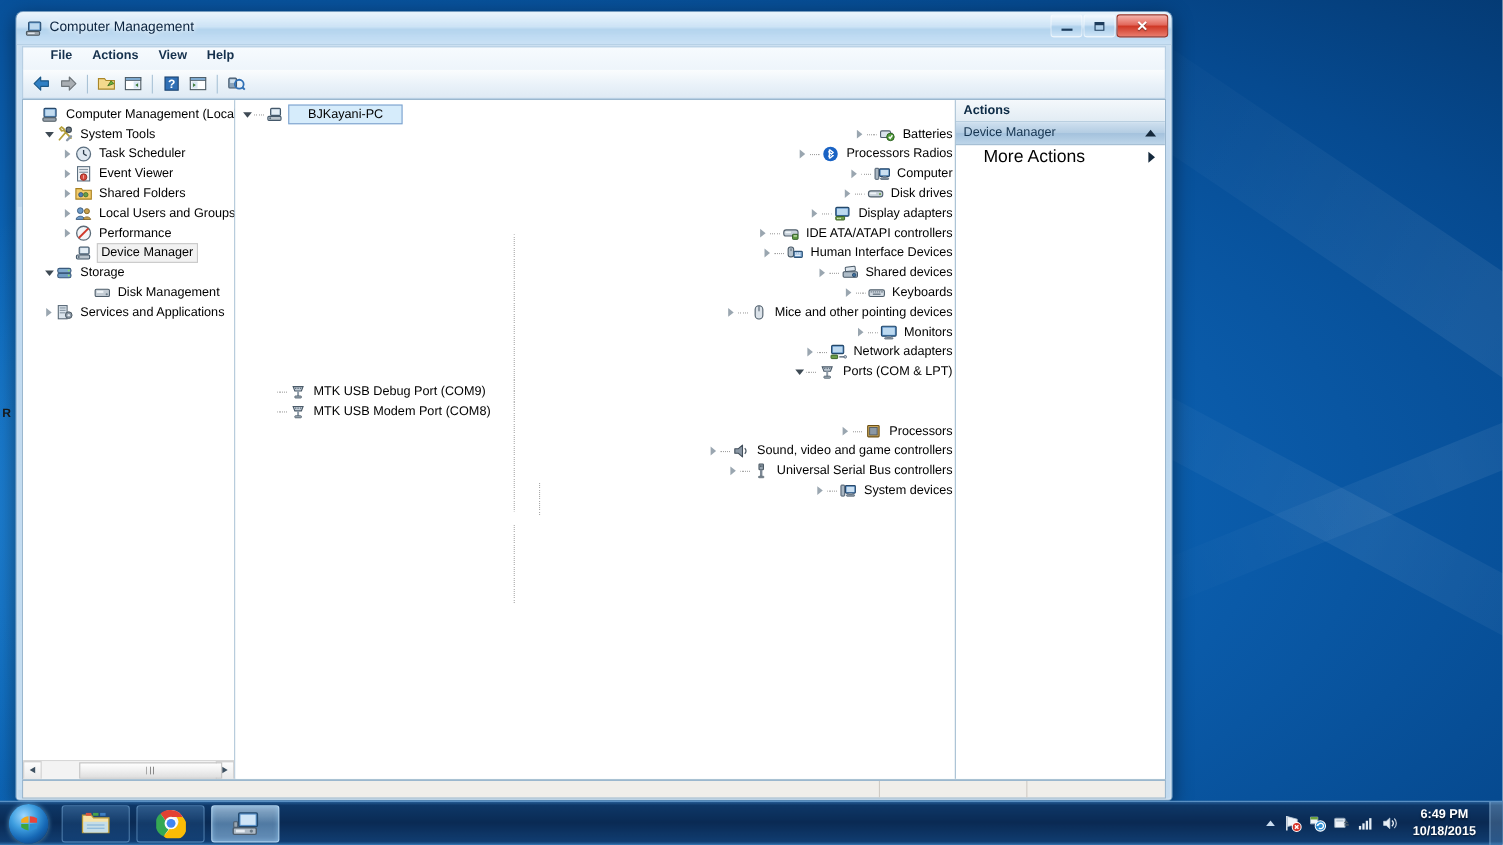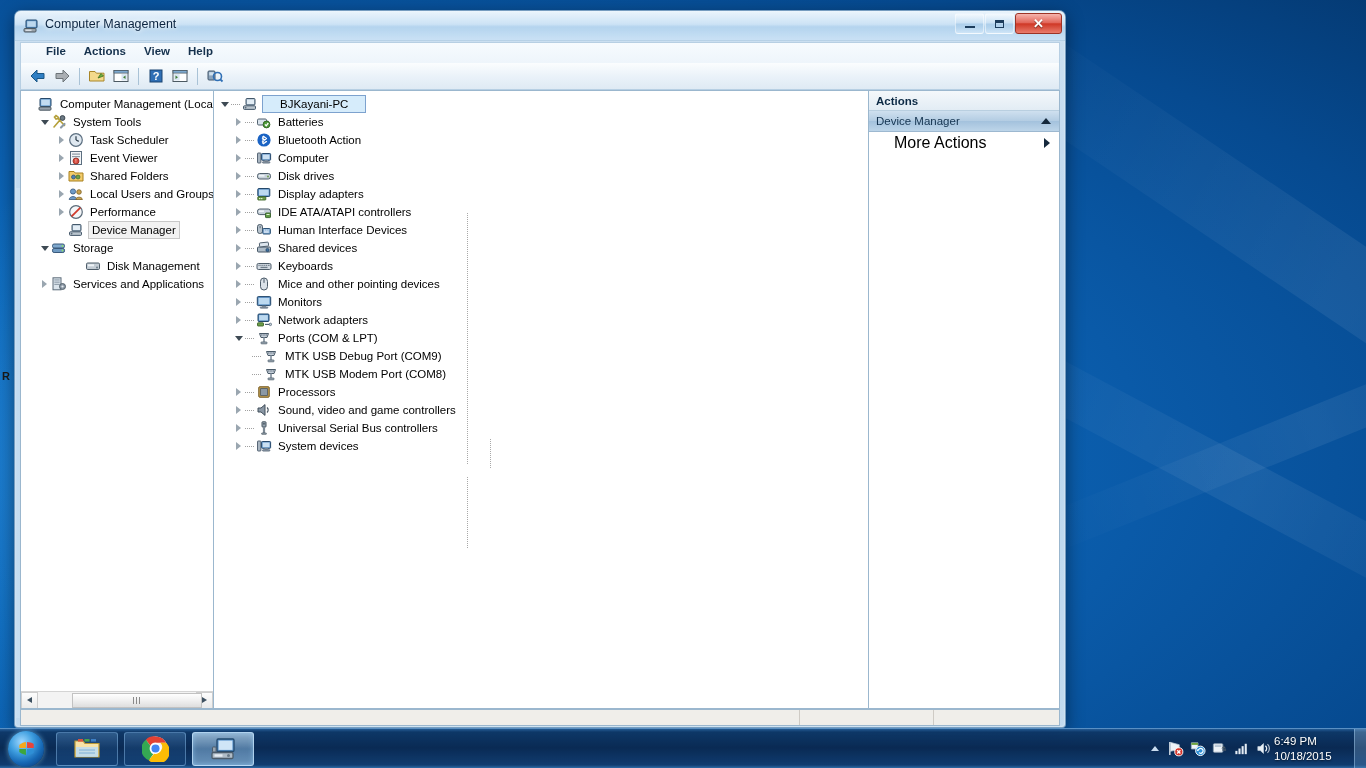--- a/index.html
+++ b/index.html
@@ -222,21 +222,21 @@
     position: relative;
     overflow: hidden;
     padding: 4px 0 0 4px;
   }
   .dnode {
     display: flex; align-items: center;
     height: 18px; white-space: nowrap;
     font-size: 11.5px; color: #000;
     cursor: default;
   }
-  .dnode.lvl1 { padding-left: 14px; }
+  .dnode.lvl1 { padding-left: 14px; justify-content: flex-end; }
   .dnode.lvl2 { padding-left: 34px; }
   .dconn { width: 11px; height: 18px; position: relative; flex: 0 0 11px; }
   .dconn .dots {
     position: absolute; left: 0; top: 9px; width: 9px; height: 1px;
     background: repeating-linear-gradient(90deg, #a0a0a0 0 1px, transparent 1px 2px);
   }
   .vline {
     position: absolute; left: 253px; top: 122px; width: 1px; height: 252px;
     background: repeating-linear-gradient(180deg, #a8a8a8 0 1px, transparent 1px 2px);
   }
@@ -341,24 +341,25 @@
     width:0;height:0;border-left:4px solid transparent;border-right:4px solid transparent;border-bottom:5px solid #c9dcef;
   }
   .tray-icon {
     width: 22px; height: 30px;
     display: flex; align-items: center; justify-content: center;
     cursor: default;
   }
   #clock {
     width: 78px; height: 40px;
     display: flex; flex-direction: column;
-    align-items: flex-start; justify-content: center;
+    align-items: center; justify-content: center;
     color: #fff; font-size: 11.5px; line-height: 15px;
     text-shadow: 0 1px 2px rgba(0,0,0,.65);
     cursor: default;
+    font-weight: bold;
   }
   #show-desktop {
     width: 12px; height: 40px;
     margin-left: 2px;
     background: linear-gradient(180deg, rgba(180,215,245,.3) 0%, rgba(110,165,215,.25) 100%);
     border-left: 1px solid rgba(170,210,245,.45);
     cursor: default;
   }
 </style>
 </head>
@@ -651,21 +652,21 @@
           <span class="tw">
               <span class="tri collapsed"></span>
             </span>
           <span class="dconn">
               <span class="dots"></span>
             </span>
           <svg class="ticon" viewBox="0 0 16 16">
             <circle cx="8" cy="8" r="6.6" fill="#1a63c4"></circle>
             <path d="M7 4 L10.5 6.6 L6 10.2 M7 12 L10.5 9.4 L6 5.8 M7 4 L7 12" stroke="#fff" stroke-width="1.2" fill="none" stroke-linejoin="round"></path>
           </svg>
-          <span class="tlabel">Bluetooth Action</span>
+          <span class="tlabel">Processors Radios</span>
         </div>
 
         <div class="dnode lvl1">
           <span class="tw">
               <span class="tri collapsed"></span>
             </span>
           <span class="dconn">
               <span class="dots"></span>
             </span>
           <svg class="ticon" viewBox="0 0 16 16">

